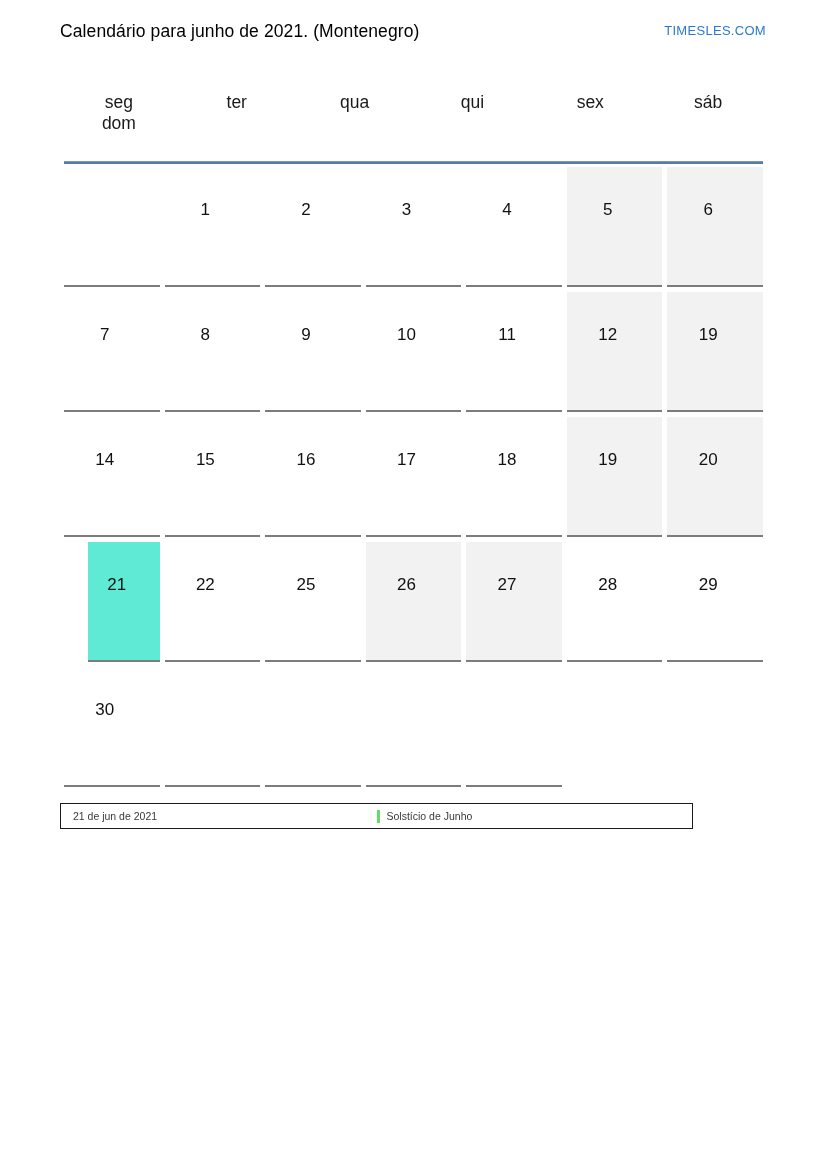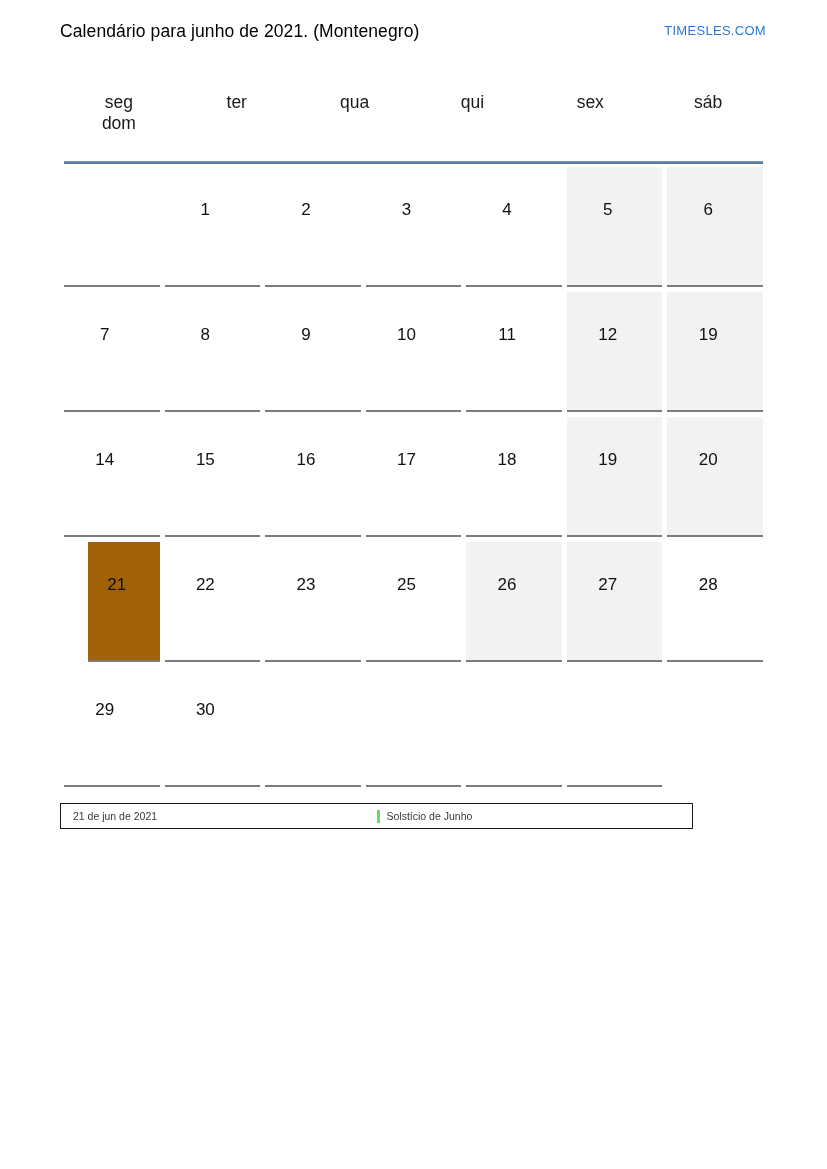--- a/index.html
+++ b/index.html
@@ -62,21 +62,21 @@
     grid-template-columns: repeat(7, 1fr);
     column-gap: 5px;
     row-gap: 5px;
   }
   .cell {
     height: 120px;
     border-bottom: 2px solid #7c7c7c;
     background: transparent;
   }
   .cell.weekend { background: #f2f2f2; }
-  .cell.today { background: #a16207; margin-left: 24px; }
+  .cell.today { background: #5eead4; margin-left: 24px; }
   .day-num {
     display: block;
     padding-top: 33px;
     padding-right: 14px;
     text-align: center;
     font-size: 17px;
     color: #111111;
   }
 
   
@@ -183,23 +183,20 @@
         <div class="cell weekend">
           <span class="day-num">20</span>
         </div>
         <div class="cell today">
           <span class="day-num">21</span>
         </div>
         <div class="cell">
           <span class="day-num">22</span>
         </div>
         <div class="cell">
-          <span class="day-num">23</span>
-        </div>
-        <div class="cell">
           <span class="day-num">25</span>
         </div>
         <div class="cell weekend">
           <span class="day-num">26</span>
         </div>
         <div class="cell weekend">
           <span class="day-num">27</span>
         </div>
         <div class="cell">
           <span class="day-num">28</span>

